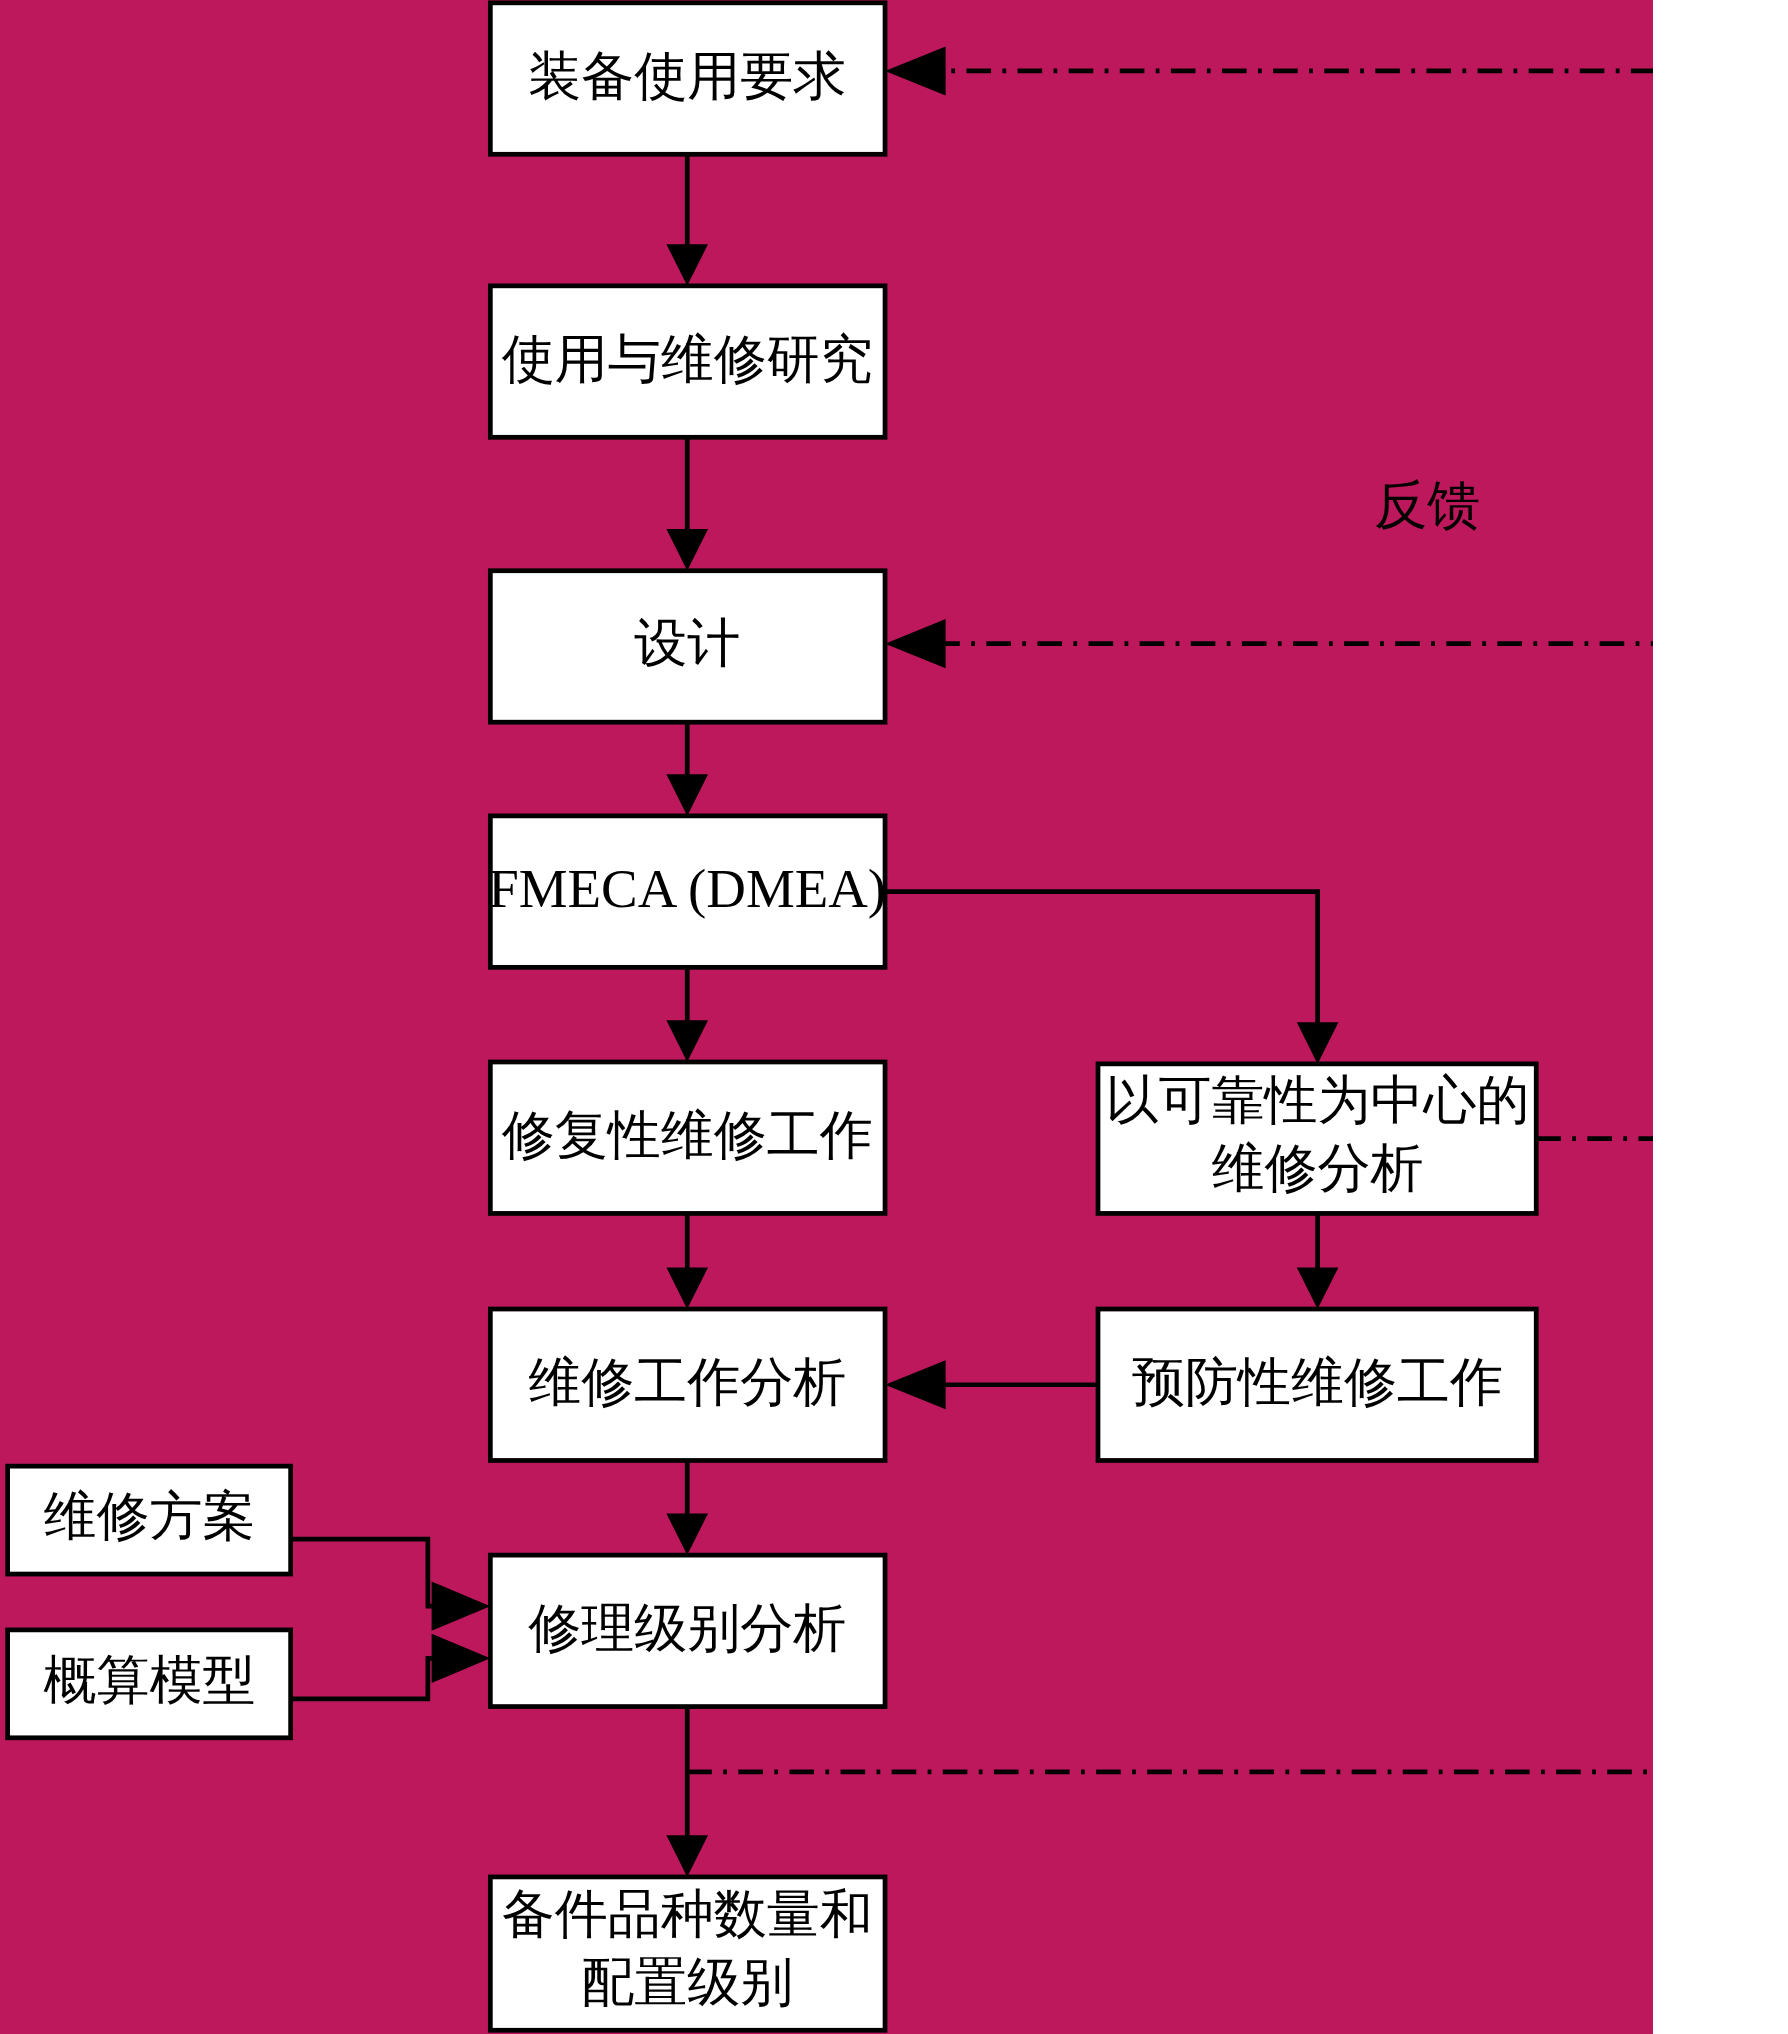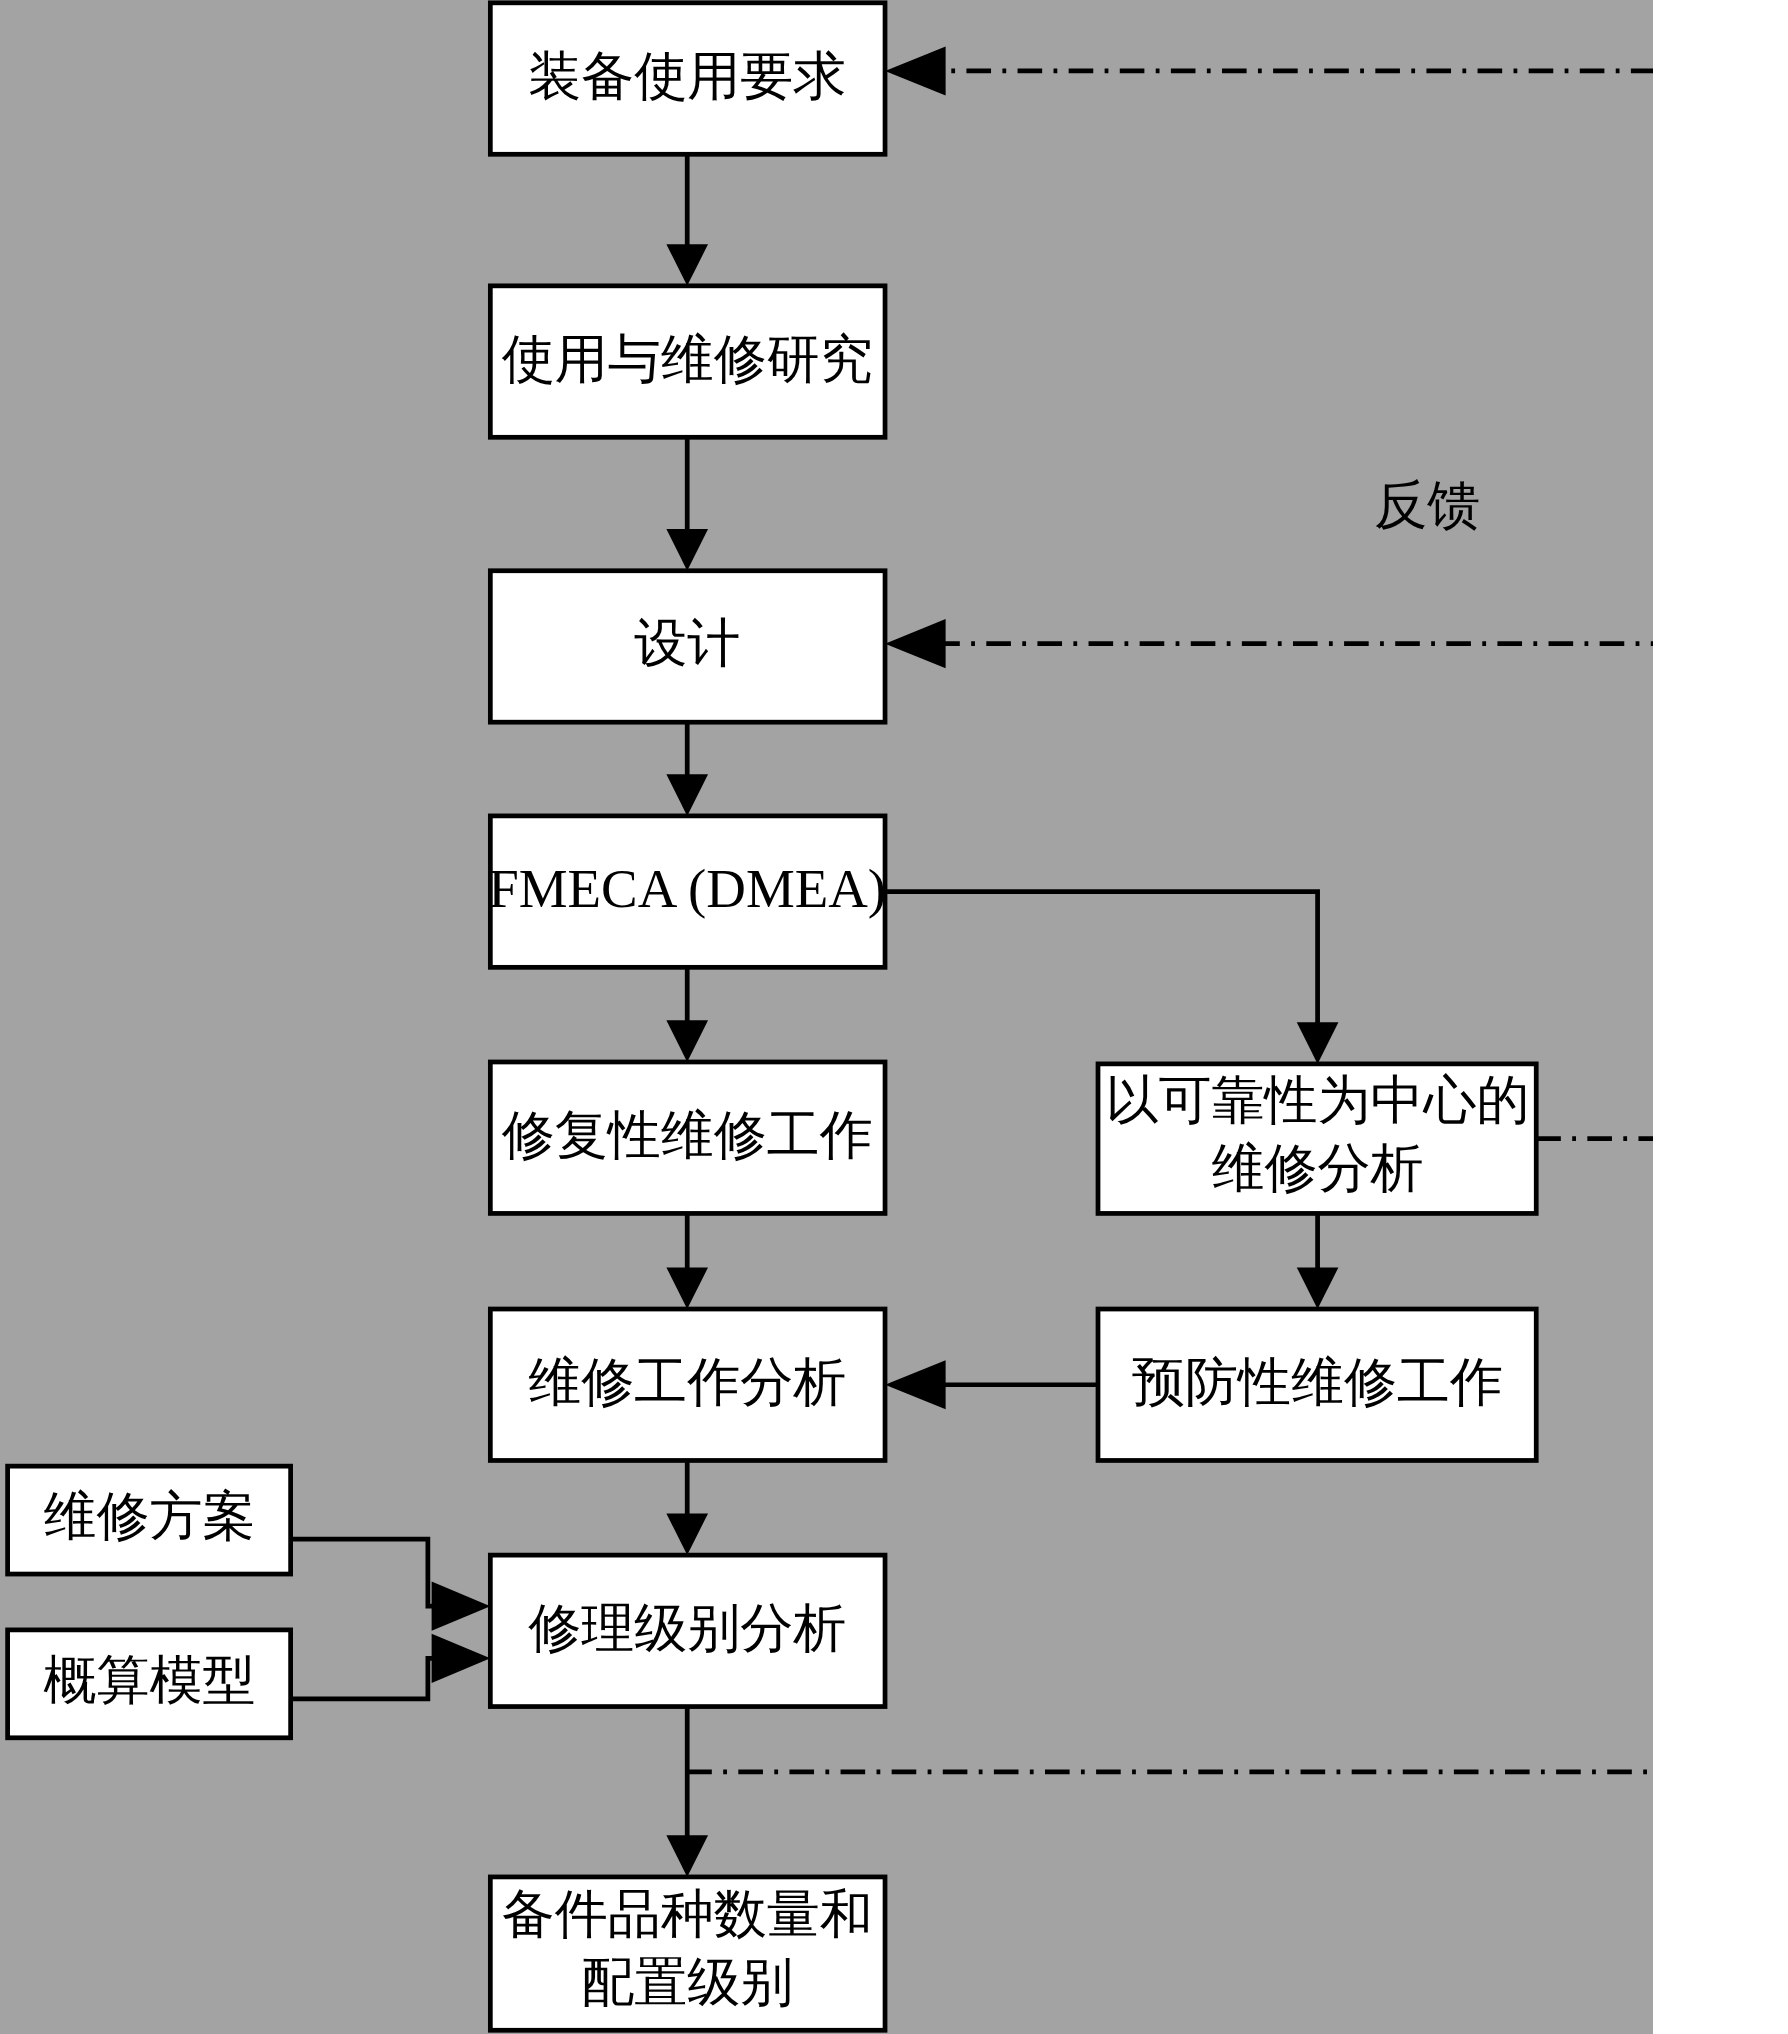--- a/index.html
+++ b/index.html
@@ -7,21 +7,21 @@
     padding: 0;
     background: #ffffff;
   }
   body {
     font-family: "Liberation Serif", "DejaVu Serif", serif;
   }
   #diagram-root {
     position: relative;
     width: 1653px;
     height: 2035px;
-    background: #a3a3a3;
+    background: #be185d;
     overflow: hidden;
   }
   svg.flow {
     position: absolute;
     left: 0;
     top: 0;
     width: 1789px;
     height: 2035px;
   }
   .node-rect {

